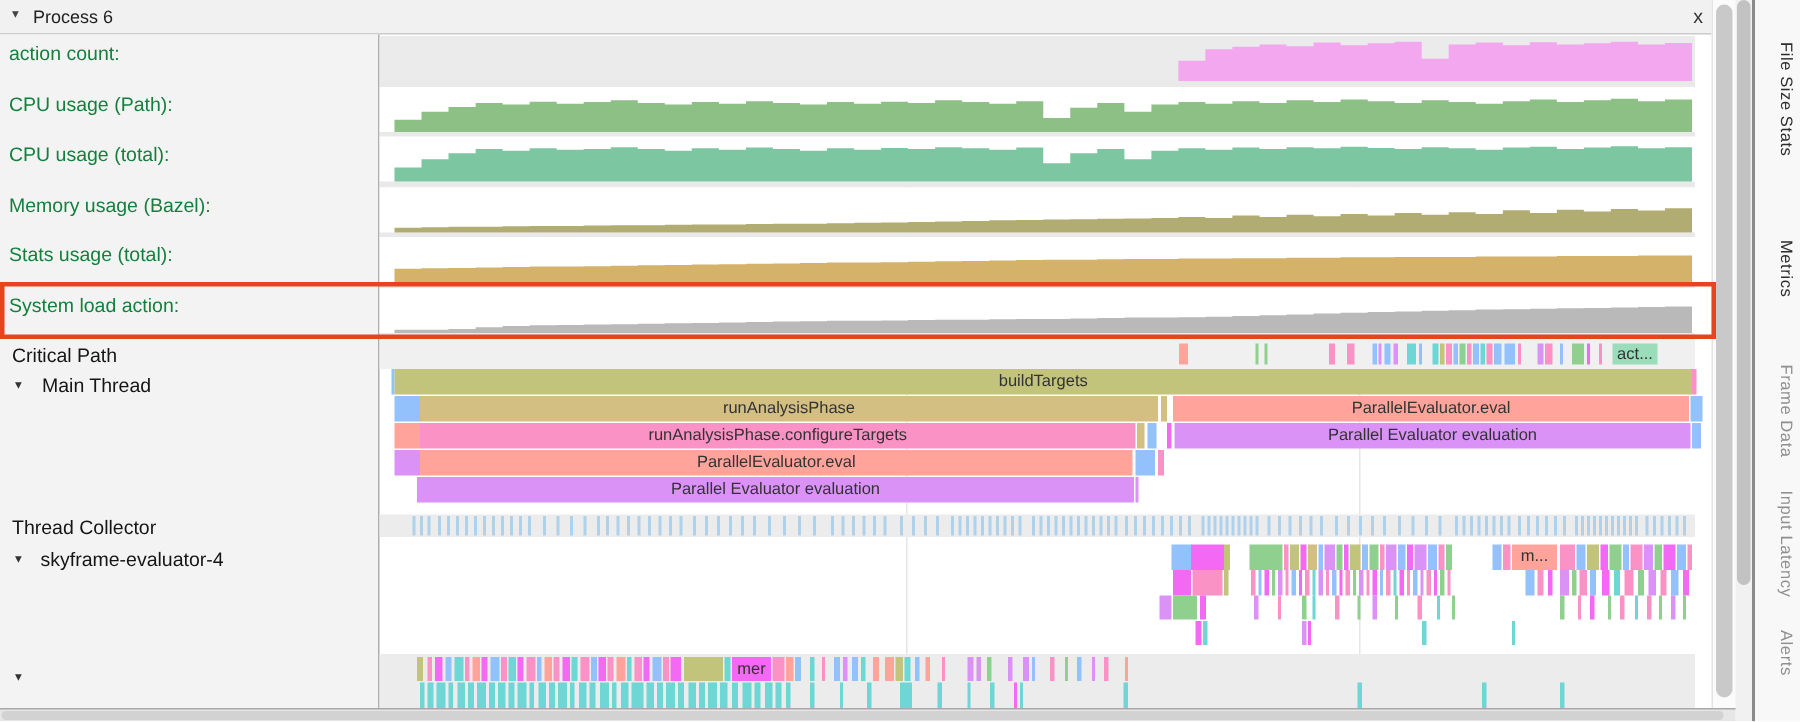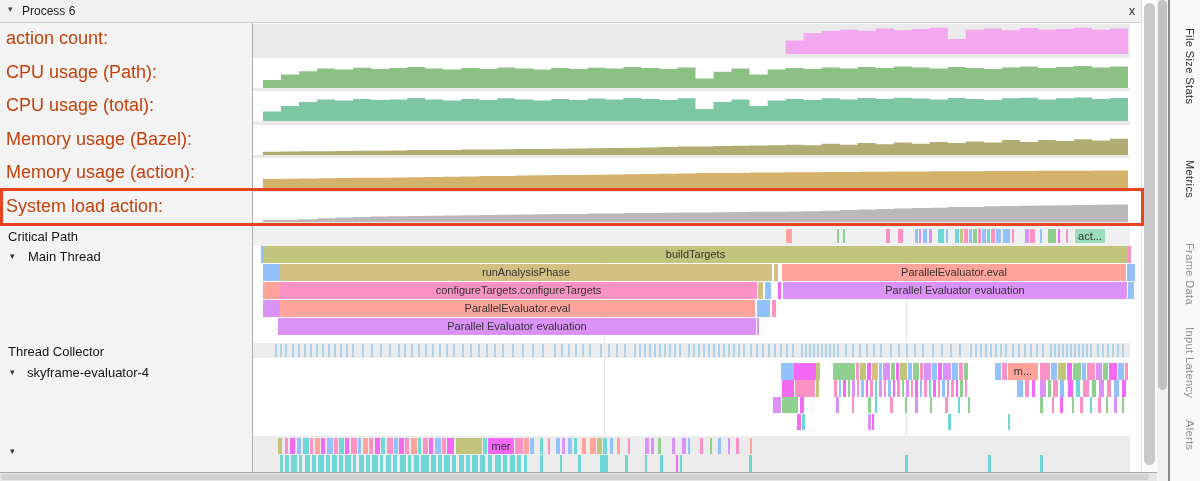--- a/index.html
+++ b/index.html
@@ -7,21 +7,21 @@
        font-family:"Liberation Sans",sans-serif;background:#ffffff;
        -webkit-font-smoothing:antialiased;}
   .abs{position:absolute;}
   
   .hdr{left:0;top:0;width:1141px;height:22px;background:#f1f1f1;border-bottom:1px solid #cccccc;}
   .hdr-arrow{left:8px;top:4px;font-size:9px;color:#444;}
   .hdr-title-text{left:22px;top:4px;font-size:12px;color:#222;}
   .close-x{left:1124px;top:2px;width:16px;height:18px;font-size:13px;color:#333;text-align:center;line-height:18px;}
   
   .labelcol{left:0;top:23px;width:252px;height:449px;background:#f3f3f3;border-right:1px solid #aeaeae;}
-  .rowlabel{left:6px;font-size:18px;color:#c2410c;white-space:nowrap;}
+  .rowlabel{left:6px;font-size:13px;color:#15803d;white-space:nowrap;}
   .seclabel{left:8px;font-size:13px;color:#151515;white-space:nowrap;}
   .tree-arrow{font-size:9px;color:#333;}
   
   .gridline{width:1px;top:24px;height:448px;background:#e5e5e5;}
   .rowbg{left:253px;width:877px;}
   .spacer{left:253px;width:877px;background:#e9e9e9;}
   .chart-svg{left:263px;overflow:visible;}
   .slice{position:absolute;overflow:hidden;text-align:center;font-size:11px;color:#333;white-space:nowrap;}
   .tick{position:absolute;}
   .gcstrip{left:253px;top:343px;width:877px;height:15px;background:#ececec;}
@@ -77,21 +77,21 @@
         <path d="M0,30 L0.0,20.6 L18.0,20.6 L18.0,15.1 L36.0,15.1 L36.0,11.1 L54.1,11.1 L54.1,8.4 L72.1,8.4 L72.1,9.5 L90.1,9.5 L90.1,7.9 L108.1,7.9 L108.1,8.9 L126.1,8.9 L126.1,8.4 L144.2,8.4 L144.2,7.1 L162.2,7.1 L162.2,8.4 L180.2,8.4 L180.2,9.5 L198.2,9.5 L198.2,7.9 L216.3,7.9 L216.3,8.9 L234.3,8.9 L234.3,7.3 L252.3,7.3 L252.3,8.4 L270.3,8.4 L270.3,9.5 L288.3,9.5 L288.3,7.9 L306.4,7.9 L306.4,8.9 L324.4,8.9 L324.4,7.6 L342.4,7.6 L342.4,8.4 L360.4,8.4 L360.4,7.1 L378.4,7.1 L378.4,7.9 L396.5,7.9 L396.5,8.9 L414.5,8.9 L414.5,7.3 L432.5,7.3 L432.5,17.9 L450.5,17.9 L450.5,11.1 L468.5,11.1 L468.5,8.4 L486.6,8.4 L486.6,15.1 L504.6,15.1 L504.6,9.5 L522.6,9.5 L522.6,7.9 L540.6,7.9 L540.6,8.9 L558.6,8.9 L558.6,7.3 L576.7,7.3 L576.7,8.4 L594.7,8.4 L594.7,7.1 L612.7,7.1 L612.7,7.9 L630.7,7.9 L630.7,6.8 L648.8,6.8 L648.8,7.6 L666.8,7.6 L666.8,8.4 L684.8,8.4 L684.8,7.1 L702.8,7.1 L702.8,7.9 L720.8,7.9 L720.8,8.9 L738.9,8.9 L738.9,7.3 L756.9,7.3 L756.9,6.8 L774.9,6.8 L774.9,8.4 L792.9,8.4 L792.9,7.3 L810.9,7.3 L810.9,6.5 L829.0,6.5 L829.0,7.9 L847.0,7.9 L847.0,7.1 L865.0,7.1 L865,30 Z" fill="#7cc6a2"></path>
       </svg>
       <div class="abs rowbg" style="top: 125px; height: 30px; background: rgb(255, 255, 255);"></div>
       <div class="abs spacer" style="top: 155px; height: 4px;"></div>
       <div class="abs rowlabel" style="top: 129px;">Memory usage (Bazel):</div>
       <svg width="865" height="30" class="abs chart-svg" style="left: 263px; top: 125px;">
         <path d="M0,30 L0.0,26.8 L18.0,26.8 L18.0,26.5 L36.0,26.5 L36.0,26.2 L54.1,26.2 L54.1,26.2 L72.1,26.2 L72.1,25.9 L90.1,25.9 L90.1,25.7 L108.1,25.7 L108.1,25.7 L126.1,25.7 L126.1,25.4 L144.2,25.4 L144.2,25.1 L162.2,25.1 L162.2,25.1 L180.2,25.1 L180.2,24.9 L198.2,24.9 L198.2,24.6 L216.3,24.6 L216.3,24.6 L234.3,24.6 L234.3,24.3 L252.3,24.3 L252.3,24.1 L270.3,24.1 L270.3,24.1 L288.3,24.1 L288.3,23.8 L306.4,23.8 L306.4,23.5 L324.4,23.5 L324.4,23.3 L342.4,23.3 L342.4,23.0 L360.4,23.0 L360.4,22.7 L378.4,22.7 L378.4,22.4 L396.5,22.4 L396.5,21.9 L414.5,21.9 L414.5,21.6 L432.5,21.6 L432.5,21.4 L450.5,21.4 L450.5,21.1 L468.5,21.1 L468.5,20.8 L486.6,20.8 L486.6,20.6 L504.6,20.6 L504.6,20.3 L522.6,20.3 L522.6,19.7 L540.6,19.7 L540.6,20.3 L558.6,20.3 L558.6,18.7 L576.7,18.7 L576.7,19.7 L594.7,19.7 L594.7,18.1 L612.7,18.1 L612.7,19.2 L630.7,19.2 L630.7,17.6 L648.8,17.6 L648.8,18.7 L666.8,18.7 L666.8,17.0 L684.8,17.0 L684.8,18.1 L702.8,18.1 L702.8,16.5 L720.8,16.5 L720.8,17.6 L738.9,17.6 L738.9,15.1 L756.9,15.1 L756.9,17.0 L774.9,17.0 L774.9,14.9 L792.9,14.9 L792.9,16.0 L810.9,16.0 L810.9,14.3 L829.0,14.3 L829.0,15.4 L847.0,15.4 L847.0,13.8 L865.0,13.8 L865,30 Z" fill="#b1ac72"></path>
       </svg>
       <div class="abs rowbg" style="top: 158px; height: 30px; background: rgb(255, 255, 255);"></div>
       <div class="abs spacer" style="top: 188px; height: 4px;"></div>
-      <div class="abs rowlabel" style="top: 162px;">Memory usage (action):</div>
+      <div class="abs rowlabel" style="top: 162px;">Stats usage (total):</div>
       <svg width="865" height="30" class="abs chart-svg" style="left: 263px; top: 158px;">
         <path d="M0,30 L0.0,21.1 L18.0,21.1 L18.0,20.8 L36.0,20.8 L36.0,20.6 L54.1,20.6 L54.1,20.3 L72.1,20.3 L72.1,20.0 L90.1,20.0 L90.1,19.7 L108.1,19.7 L108.1,19.7 L126.1,19.7 L126.1,19.5 L144.2,19.5 L144.2,19.2 L162.2,19.2 L162.2,18.9 L180.2,18.9 L180.2,18.7 L198.2,18.7 L198.2,18.4 L216.3,18.4 L216.3,18.1 L234.3,18.1 L234.3,17.9 L252.3,17.9 L252.3,17.6 L270.3,17.6 L270.3,17.3 L288.3,17.3 L288.3,17.0 L306.4,17.0 L306.4,17.0 L324.4,17.0 L324.4,16.8 L342.4,16.8 L342.4,16.5 L360.4,16.5 L360.4,16.2 L378.4,16.2 L378.4,16.0 L396.5,16.0 L396.5,15.7 L414.5,15.7 L414.5,15.4 L432.5,15.4 L432.5,15.1 L450.5,15.1 L450.5,15.1 L468.5,15.1 L468.5,14.9 L486.6,14.9 L486.6,14.6 L504.6,14.6 L504.6,14.6 L522.6,14.6 L522.6,14.3 L540.6,14.3 L540.6,14.3 L558.6,14.3 L558.6,14.1 L576.7,14.1 L576.7,14.1 L594.7,14.1 L594.7,13.8 L612.7,13.8 L612.7,13.8 L630.7,13.8 L630.7,13.5 L648.8,13.5 L648.8,13.5 L666.8,13.5 L666.8,13.3 L684.8,13.3 L684.8,13.3 L702.8,13.3 L702.8,13.3 L720.8,13.3 L720.8,13.0 L738.9,13.0 L738.9,13.0 L756.9,13.0 L756.9,13.0 L774.9,13.0 L774.9,12.7 L792.9,12.7 L792.9,12.7 L810.9,12.7 L810.9,12.7 L829.0,12.7 L829.0,12.4 L847.0,12.4 L847.0,12.4 L865.0,12.4 L865,30 Z" fill="#d4b26a"></path>
       </svg>
       <div class="abs rowbg" style="top: 192px; height: 30px; background: rgb(255, 255, 255);"></div>
       <div class="abs spacer" style="top: 222px; height: 4px;"></div>
       <div class="abs rowlabel" style="top: 196px;">System load action:</div>
       <svg width="865" height="30" class="abs chart-svg" style="left: 263px; top: 192px;">
         <path d="M0,30 L0.0,27.8 L18.0,27.8 L18.0,27.8 L36.0,27.8 L36.0,27.3 L54.1,27.3 L54.1,26.2 L72.1,26.2 L72.1,25.4 L90.1,25.4 L90.1,24.9 L108.1,24.9 L108.1,24.6 L126.1,24.6 L126.1,24.3 L144.2,24.3 L144.2,24.1 L162.2,24.1 L162.2,23.8 L180.2,23.8 L180.2,23.5 L198.2,23.5 L198.2,23.3 L216.3,23.3 L216.3,23.0 L234.3,23.0 L234.3,22.7 L252.3,22.7 L252.3,22.4 L270.3,22.4 L270.3,22.2 L288.3,22.2 L288.3,21.9 L306.4,21.9 L306.4,21.9 L324.4,21.9 L324.4,21.6 L342.4,21.6 L342.4,21.4 L360.4,21.4 L360.4,21.1 L378.4,21.1 L378.4,21.1 L396.5,21.1 L396.5,20.8 L414.5,20.8 L414.5,20.6 L432.5,20.6 L432.5,20.6 L450.5,20.6 L450.5,20.3 L468.5,20.3 L468.5,20.0 L486.6,20.0 L486.6,19.7 L504.6,19.7 L504.6,19.7 L522.6,19.7 L522.6,19.5 L540.6,19.5 L540.6,19.2 L558.6,19.2 L558.6,18.7 L576.7,18.7 L576.7,18.1 L594.7,18.1 L594.7,17.6 L612.7,17.6 L612.7,17.0 L630.7,17.0 L630.7,16.5 L648.8,16.5 L648.8,16.0 L666.8,16.0 L666.8,15.7 L684.8,15.7 L684.8,15.1 L702.8,15.1 L702.8,14.9 L720.8,14.9 L720.8,14.3 L738.9,14.3 L738.9,14.1 L756.9,14.1 L756.9,13.8 L774.9,13.8 L774.9,13.5 L792.9,13.5 L792.9,13.3 L810.9,13.3 L810.9,13.0 L829.0,13.0 L829.0,12.7 L847.0,12.7 L847.0,12.4 L865.0,12.4 L865,30 Z" fill="#b9b9b9"></path>
       </svg>
     </div>
@@ -144,21 +144,21 @@
       <div class="slice" style="left: 1075px; top: 229px; width: 30px; height: 14px; background: rgb(155, 220, 186); line-height: 14px;">act...</div>
       <div class="slice" style="left: 261px; top: 246px; width: 2px; height: 17px; background: rgb(146, 193, 252); line-height: 17px;"></div>
       <div class="slice" style="left: 263px; top: 246px; width: 865px; height: 17px; background: rgb(194, 196, 123); line-height: 17px;">buildTargets</div>
       <div class="slice" style="left: 1128px; top: 246px; width: 3px; height: 17px; background: rgb(251, 146, 197); line-height: 17px;"></div>
       <div class="slice" style="left: 263px; top: 264px; width: 17px; height: 17px; background: rgb(146, 193, 252); line-height: 17px;"></div>
       <div class="slice" style="left: 280px; top: 264px; width: 492px; height: 17px; background: rgb(211, 191, 130); line-height: 17px;">runAnalysisPhase</div>
       <div class="slice" style="left: 774px; top: 264px; width: 4px; height: 17px; background: rgb(211, 191, 130); line-height: 17px;"></div>
       <div class="slice" style="left: 782px; top: 264px; width: 344px; height: 17px; background: rgb(255, 163, 155); line-height: 17px;">ParallelEvaluator.eval</div>
       <div class="slice" style="left: 1127px; top: 264px; width: 8px; height: 17px; background: rgb(146, 193, 252); line-height: 17px;"></div>
       <div class="slice" style="left: 263px; top: 282px; width: 17px; height: 17px; background: rgb(255, 163, 155); line-height: 17px;"></div>
-      <div class="slice" style="left: 280px; top: 282px; width: 477px; height: 17px; background: rgb(251, 146, 197); line-height: 17px;">configureTargets.configureTargets</div>
+      <div class="slice" style="left: 280px; top: 282px; width: 477px; height: 17px; background: rgb(251, 146, 197); line-height: 17px;">runAnalysisPhase.configureTargets</div>
       <div class="slice" style="left: 758px; top: 282px; width: 5px; height: 17px; background: rgb(211, 191, 130); line-height: 17px;"></div>
       <div class="slice" style="left: 765px; top: 282px; width: 6px; height: 17px; background: rgb(146, 193, 252); line-height: 17px;"></div>
       <div class="slice" style="left: 778px; top: 282px; width: 3px; height: 17px; background: rgb(244, 105, 244); line-height: 17px;"></div>
       <div class="slice" style="left: 783px; top: 282px; width: 344px; height: 17px; background: rgb(219, 146, 247); line-height: 17px;">Parallel Evaluator evaluation</div>
       <div class="slice" style="left: 1128px; top: 282px; width: 6px; height: 17px; background: rgb(146, 193, 252); line-height: 17px;"></div>
       <div class="slice" style="left: 263px; top: 300px; width: 17px; height: 17px; background: rgb(219, 146, 247); line-height: 17px;"></div>
       <div class="slice" style="left: 280px; top: 300px; width: 475px; height: 17px; background: rgb(255, 163, 155); line-height: 17px;">ParallelEvaluator.eval</div>
       <div class="slice" style="left: 757px; top: 300px; width: 13px; height: 17px; background: rgb(146, 193, 252); line-height: 17px;"></div>
       <div class="slice" style="left: 772px; top: 300px; width: 4px; height: 17px; background: rgb(251, 146, 197); line-height: 17px;"></div>
       <div class="slice" style="left: 278px; top: 318px; width: 478px; height: 17px; background: rgb(219, 146, 247); line-height: 17px;">Parallel Evaluator evaluation</div>

